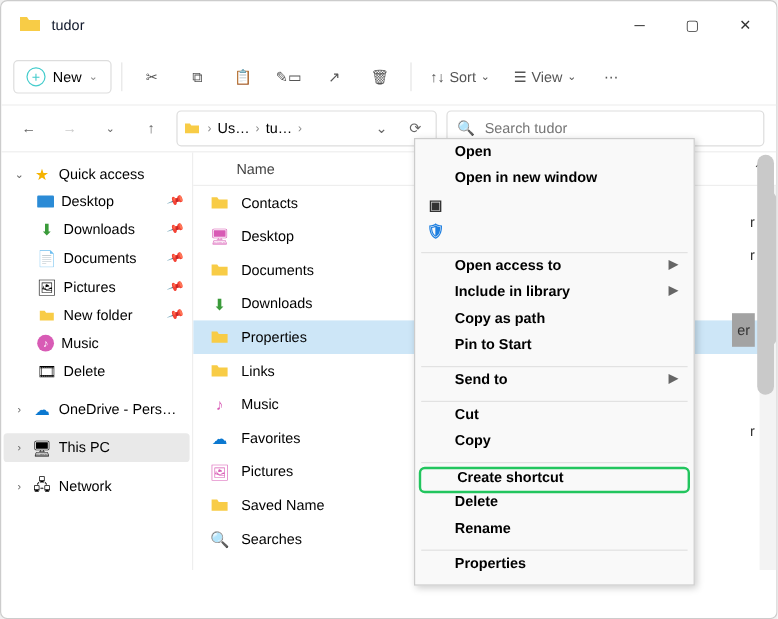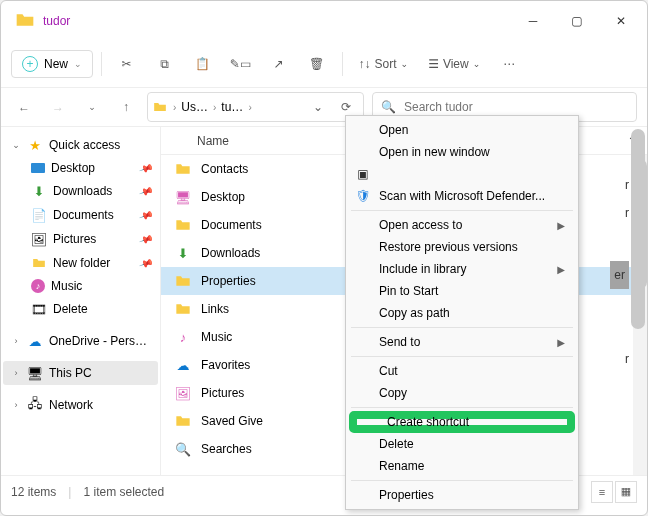--- a/index.html
+++ b/index.html
@@ -1,20 +1,20 @@
 <!DOCTYPE html>
 <html><head>
 <meta charset="utf-8">
 <style>
 * { margin:0; padding:0; box-sizing:border-box; font-family:"Segoe UI",Arial,sans-serif; font-size:12px; }
 body { background:#f0f0f0; width:648px; height:516px; overflow:hidden; position:relative; }
 .window { width:648px; height:516px; background:#fff; border:1px solid #ccc; border-radius:6px; position:relative; overflow:hidden; }
 .titlebar { display:flex; align-items:center; height:40px; padding:0 4px; }
 .title-icon { width:22px; height:22px; margin-left:10px; margin-right:6px; }
-.title-text { font-size:12px; color:#a21caf; }
+.title-text { font-size:12px; color:#0f172a; }
 .win-controls { margin-left:auto; display:flex; }
 .win-btn { width:44px; height:30px; display:flex; align-items:center; justify-content:center; color:#333; }
 .toolbar { display:flex; align-items:center; height:46px; padding:0 10px; gap:4px; }
 .new-btn { display:flex; align-items:center; gap:6px; border:1px solid #ddd; border-radius:4px; padding:5px 10px; background:#fff; }
 .tb-icon { width:34px; height:34px; display:flex; align-items:center; justify-content:center; color:#555; border-radius:4px; }
 .tb-sep { width:1px; height:24px; background:#e5e5e5; margin:0 4px; }
 .addrbar { display:flex; align-items:center; height:40px; padding:0 10px; gap:8px; border-top:1px solid #eee; border-bottom:1px solid #eee; }
 .nav-btn { width:26px; height:26px; display:flex; align-items:center; justify-content:center; color:#666; }
 .nav-btn.disabled { color:#ccc; }
 .breadcrumb { flex:1; height:30px; border:1px solid #ddd; border-radius:4px; display:flex; align-items:center; padding:0 4px; gap:2px; }
@@ -34,25 +34,25 @@
 .colhead .eb { margin-left:auto; margin-right:4px; width:22px; height:22px; display:flex; align-items:center; justify-content:center; font-size:10px; }
 .filelist { flex:1; overflow:hidden; position:relative; }
 .file-row { display:flex; align-items:center; gap:10px; height:28px; padding-left:14px; }
 .file-row.selected { background:#cde6f7; }
 .vscroll { position:absolute; right:0; top:0; width:14px; height:100%; background:#f3f3f3; }
 .vthumb { width:14px; height:130px; background:#c9c9c9; border-radius:7px; margin-top:4px; }
 .status { height:32px; border-top:1px solid #eee; display:flex; align-items:center; padding:0 10px; gap:12px; color:#555; }
 .status .vws { margin-left:auto; display:flex; gap:2px; }
 .vw-btn { width:22px; height:22px; border:1px solid #ddd; display:flex; align-items:center; justify-content:center; font-size:11px; }
 .context-menu { position:absolute; left:344px; top:114px; width:234px; background:#f9f9f9; border:1px solid #ccc; box-shadow:2px 2px 6px rgba(0,0,0,0.2); padding:3px; z-index:10; }
-.cm-item { display:flex; align-items:center; height:22px; padding-left:30px; position:relative; }
+.cm-item { display:flex; align-items:flex-start; height:22px; padding-left:30px; position:relative;font-weight:bold; }
 .cm-item .ci { position:absolute; left:6px; width:16px; height:16px; display:flex; align-items:center; justify-content:center; font-size:12px; }
 .cm-item .sm { position:absolute; right:10px; color:#666; font-size:10px; }
 .cm-sep { height:1px; background:#e2e2e2; margin:3px 2px; }
-.cm-highlight { border:8px solid #22c55e; border-radius:5px; }
+.cm-highlight { border:2px solid #22c55e; border-radius:5px; }
 .folder-svg { fill:#f8cc46; }
 </style>
 </head>
 <body>
 
 <div class="window">
 
   <div class="titlebar">
     <span class="title-icon">
       <svg viewBox="0 0 24 24" width="20" height="20">
@@ -243,21 +243,21 @@
           <div class="file-row">
             <span class="icon16" style="color: rgb(216, 91, 181);">🖼</span>
             <span>Pictures</span>
           </div>
           <div class="file-row">
             <span class="icon16">
               <svg viewBox="0 0 24 24" width="16" height="16">
                 <path class="folder-svg" d="M2 5h7l2 3h11v11H2z"></path>
               </svg>
             </span>
-            <span>Saved Give</span>
+            <span>Saved Name</span>
           </div>
           <div class="file-row">
             <span class="icon16" style="color: rgb(216, 91, 181);">🔍</span>
             <span>Searches</span>
           </div>
         </div>
     </div>
   </div>
 
   <div style="position:absolute;right:2px;top:128px;width:14px;height:330px;">
@@ -265,61 +265,48 @@
   </div>
   <div style="position:absolute;right:18px;top:170px;font-size:11px;color:#333;line-height:28px;text-align:right;">
      <div>r</div>
       <div>r</div>
       <div style="height:34px;"></div>
      <div style="background:#a3a3a3;padding:0 4px;">er</div>
      <div style="height:56px;"></div>
       <div>r</div>
   </div>
 
-  <div class="status">
-    <span>12 items</span>
-    <span style="color:#ccc;">|</span>
-    <span>1 item selected</span>
-    <div class="vws">
-      <div class="vw-btn">≡</div>
-      <div class="vw-btn">▦</div>
-    </div>
-  </div>
 
   <div class="context-menu" id="cmenu">
       <div class="cm-item">
         <span>Open</span>
       </div>
       <div class="cm-item">
         <span>Open in new window</span>
       </div>
       <div class="cm-item">
         <span class="ci" style="color: rgb(51, 51, 51);">▣</span>
       </div>
       <div class="cm-item">
         <span class="ci" style="color: rgb(30, 127, 224);">🛡</span>
-        <span>Scan with Microsoft Defender...</span>
       </div>
       <div class="cm-sep"></div>
       <div class="cm-item">
         <span>Open access to</span>
         <span class="sm">▶</span>
       </div>
       <div class="cm-item">
-        <span>Restore previous versions</span>
-      </div>
-      <div class="cm-item">
         <span>Include in library</span>
         <span class="sm">▶</span>
       </div>
       <div class="cm-item">
+        <span>Copy as path</span>
+      </div>
+      <div class="cm-item">
         <span>Pin to Start</span>
-      </div>
-      <div class="cm-item">
-        <span>Copy as path</span>
       </div>
       <div class="cm-sep"></div>
       <div class="cm-item">
         <span>Send to</span>
         <span class="sm">▶</span>
       </div>
       <div class="cm-sep"></div>
       <div class="cm-item">
         <span>Cut</span>
       </div>

